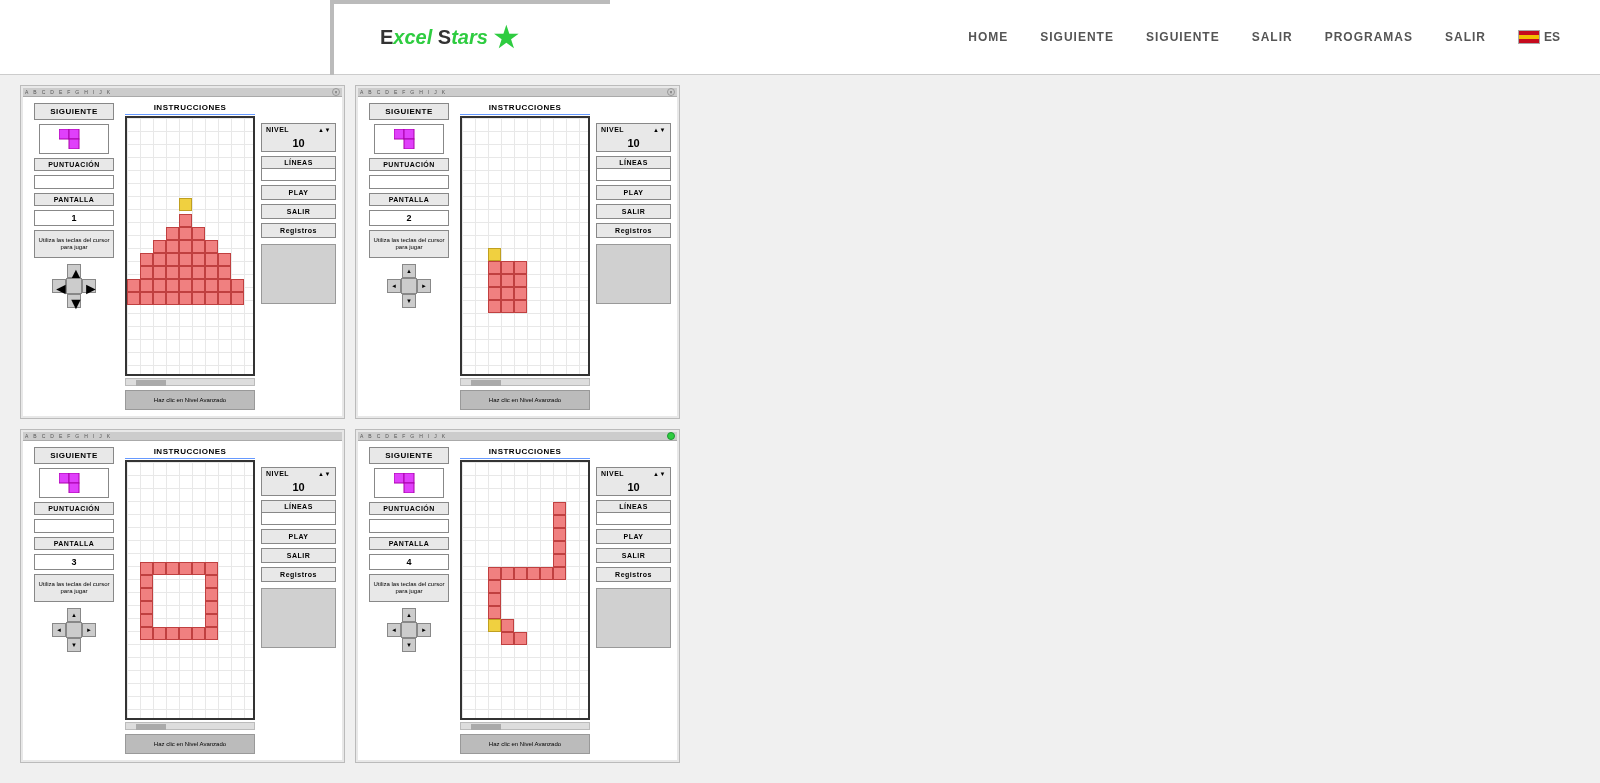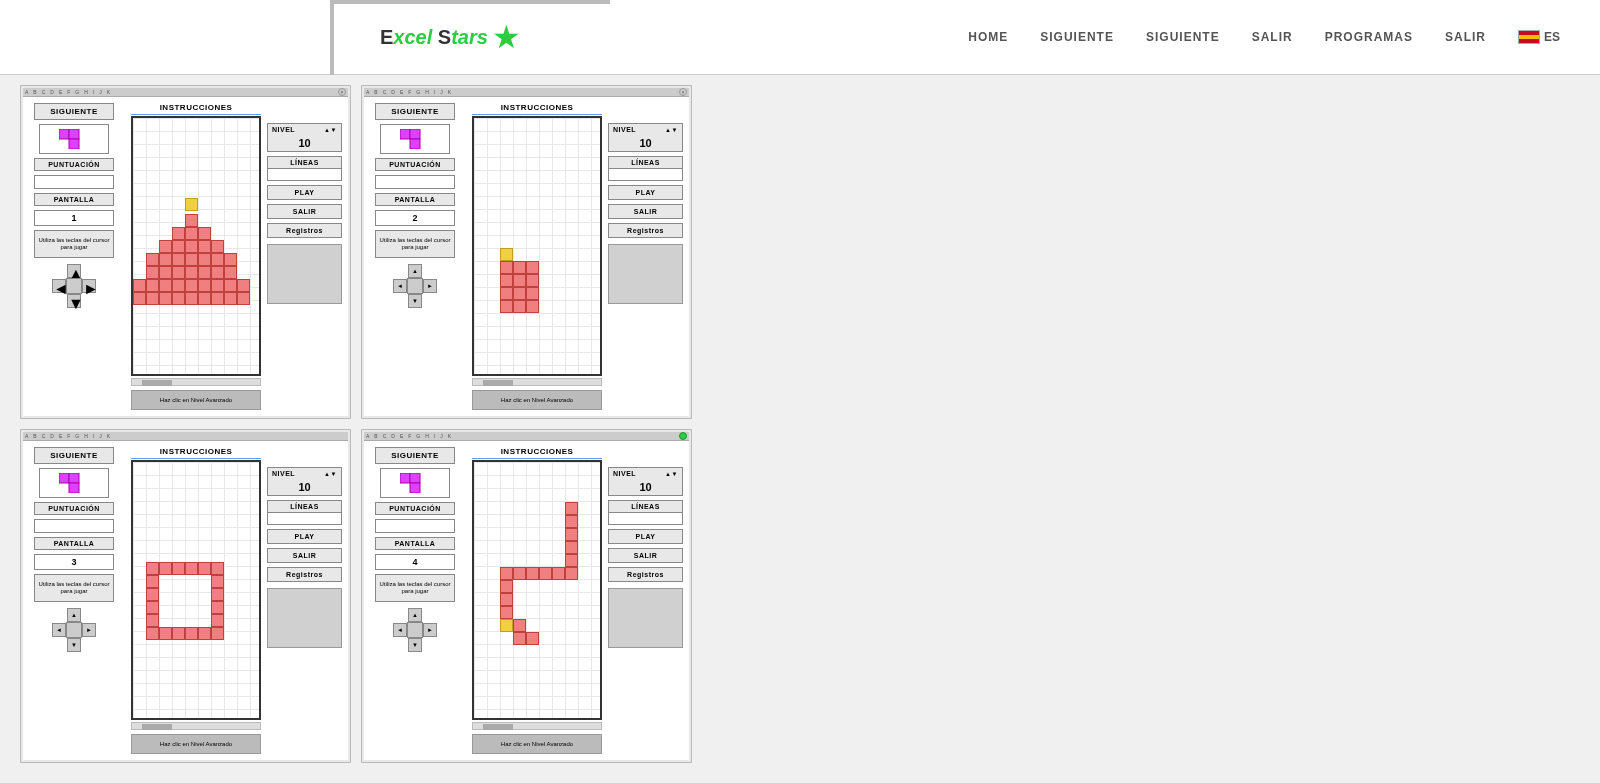--- a/index.html
+++ b/index.html
@@ -189,21 +189,20 @@
     .dpad-up { top: 0; left: 50%; transform: translateX(-50%); width: 14px; height: 14px; }
     .dpad-down { bottom: 0; left: 50%; transform: translateX(-50%); width: 14px; height: 14px; }
     .dpad-left { left: 0; top: 50%; transform: translateY(-50%); width: 14px; height: 14px; }
     .dpad-right { right: 0; top: 50%; transform: translateY(-50%); width: 14px; height: 14px; }
 
     
     .game-area-container {
       display: flex;
       flex-direction: column;
       align-items: center;
-      margin-left: 6px;
     }
     .instrucciones-label {
       font-size: 8px;
       font-weight: bold;
       letter-spacing: 0.5px;
       margin-bottom: 2px;
       text-align: center;
     }
     .game-area {
       width: 130px;

